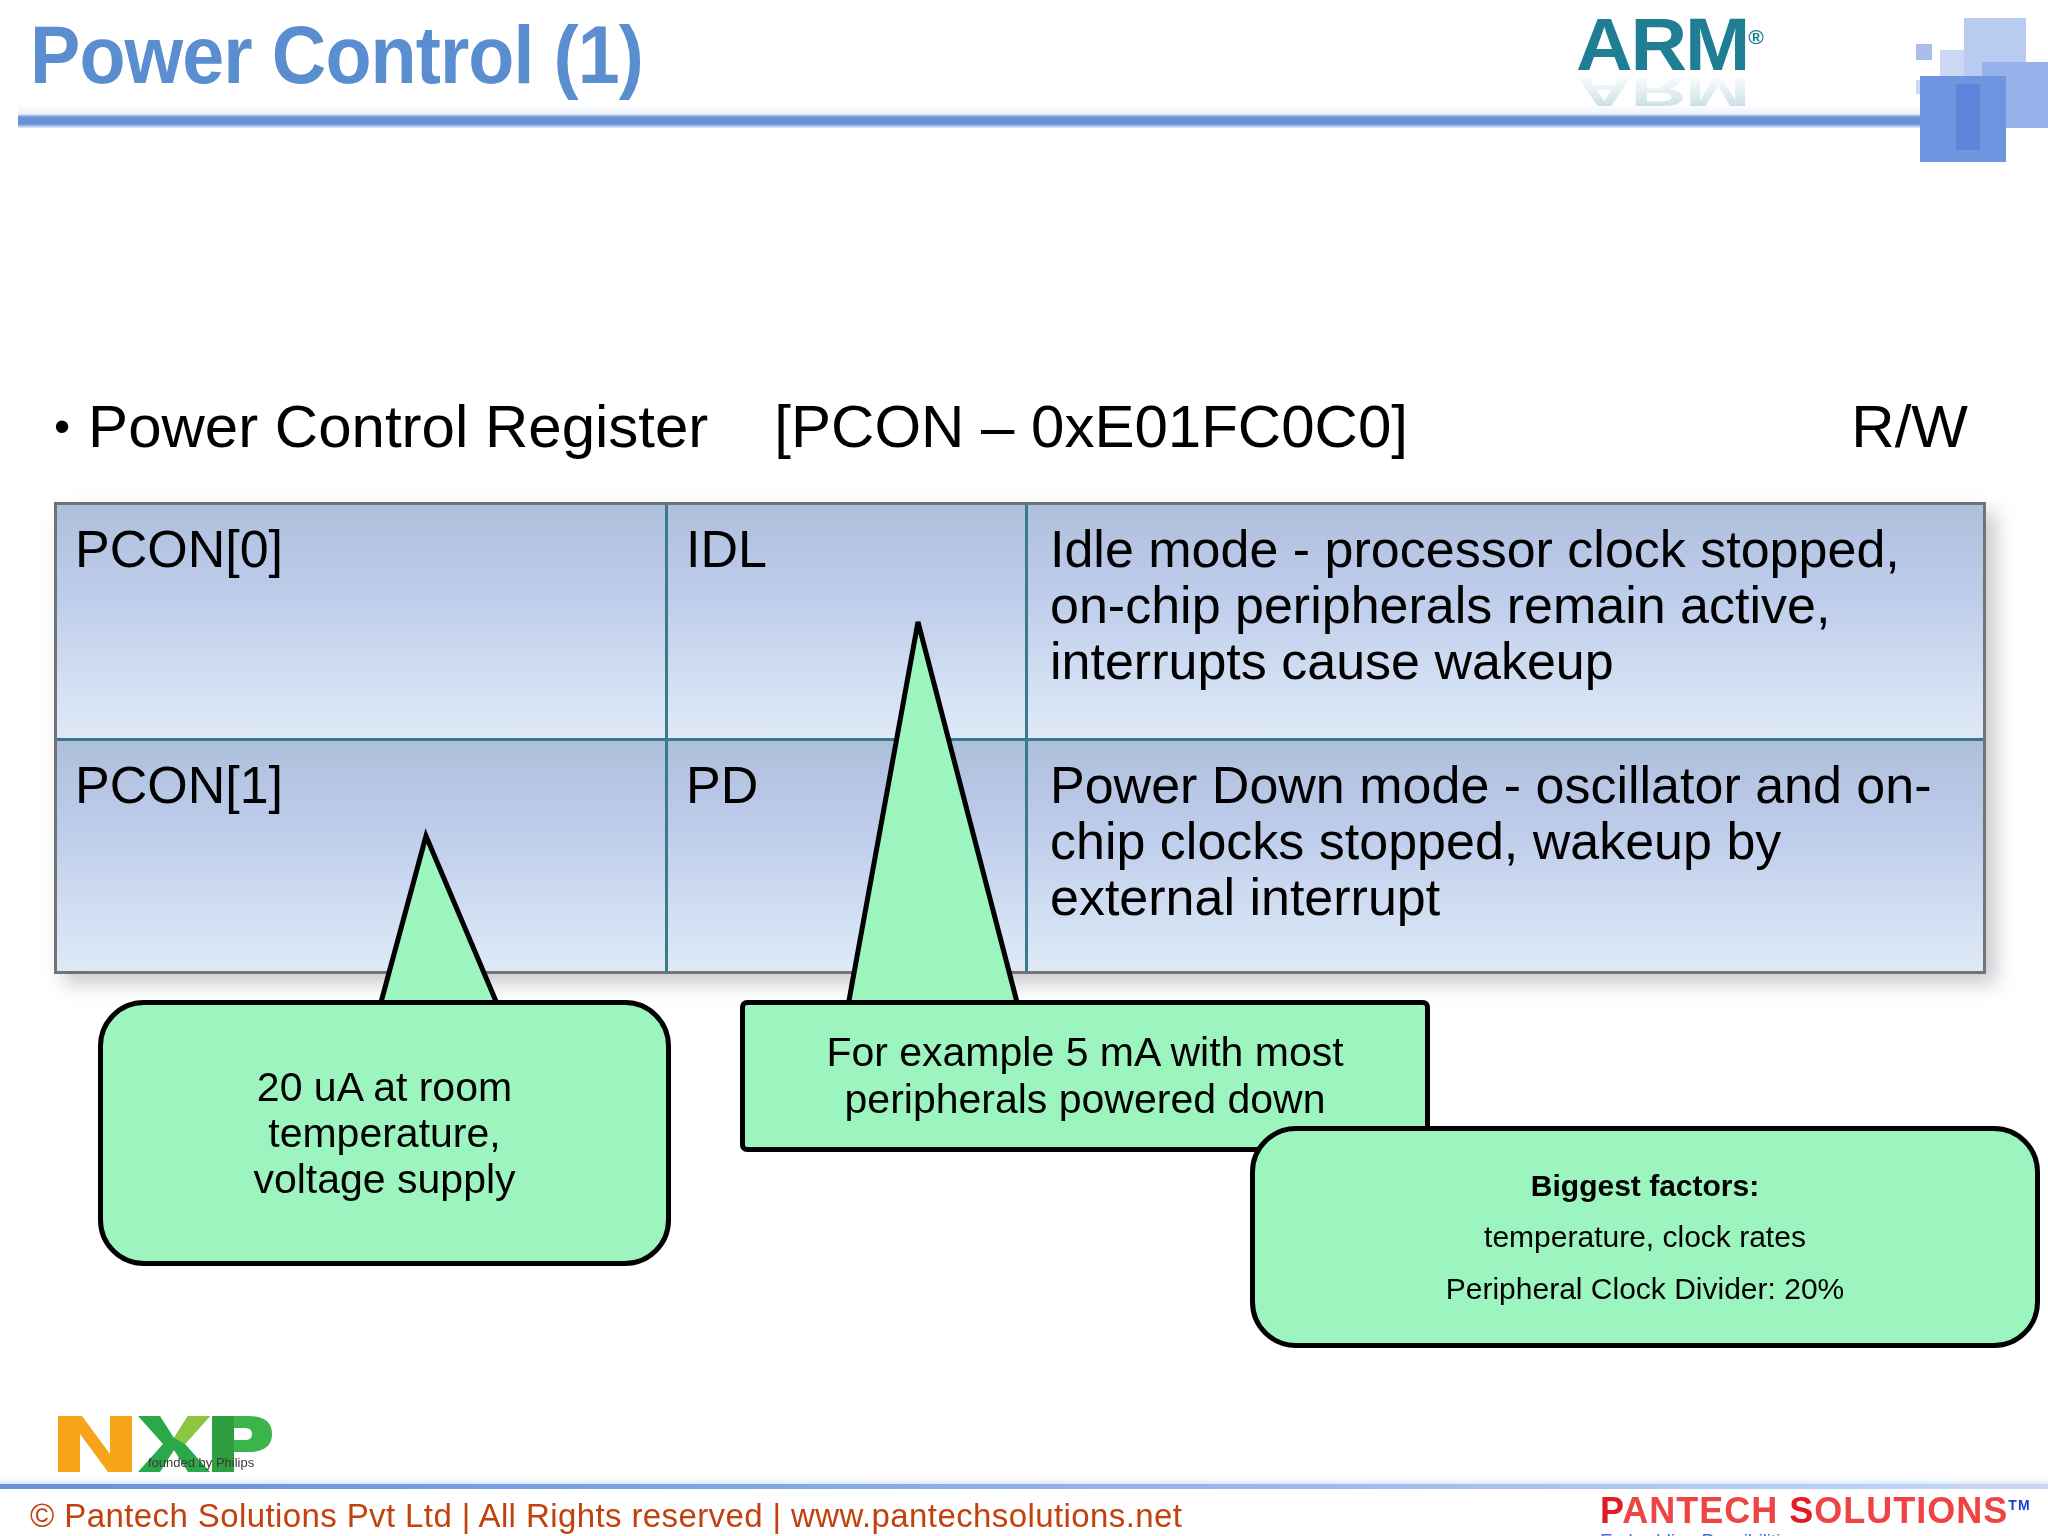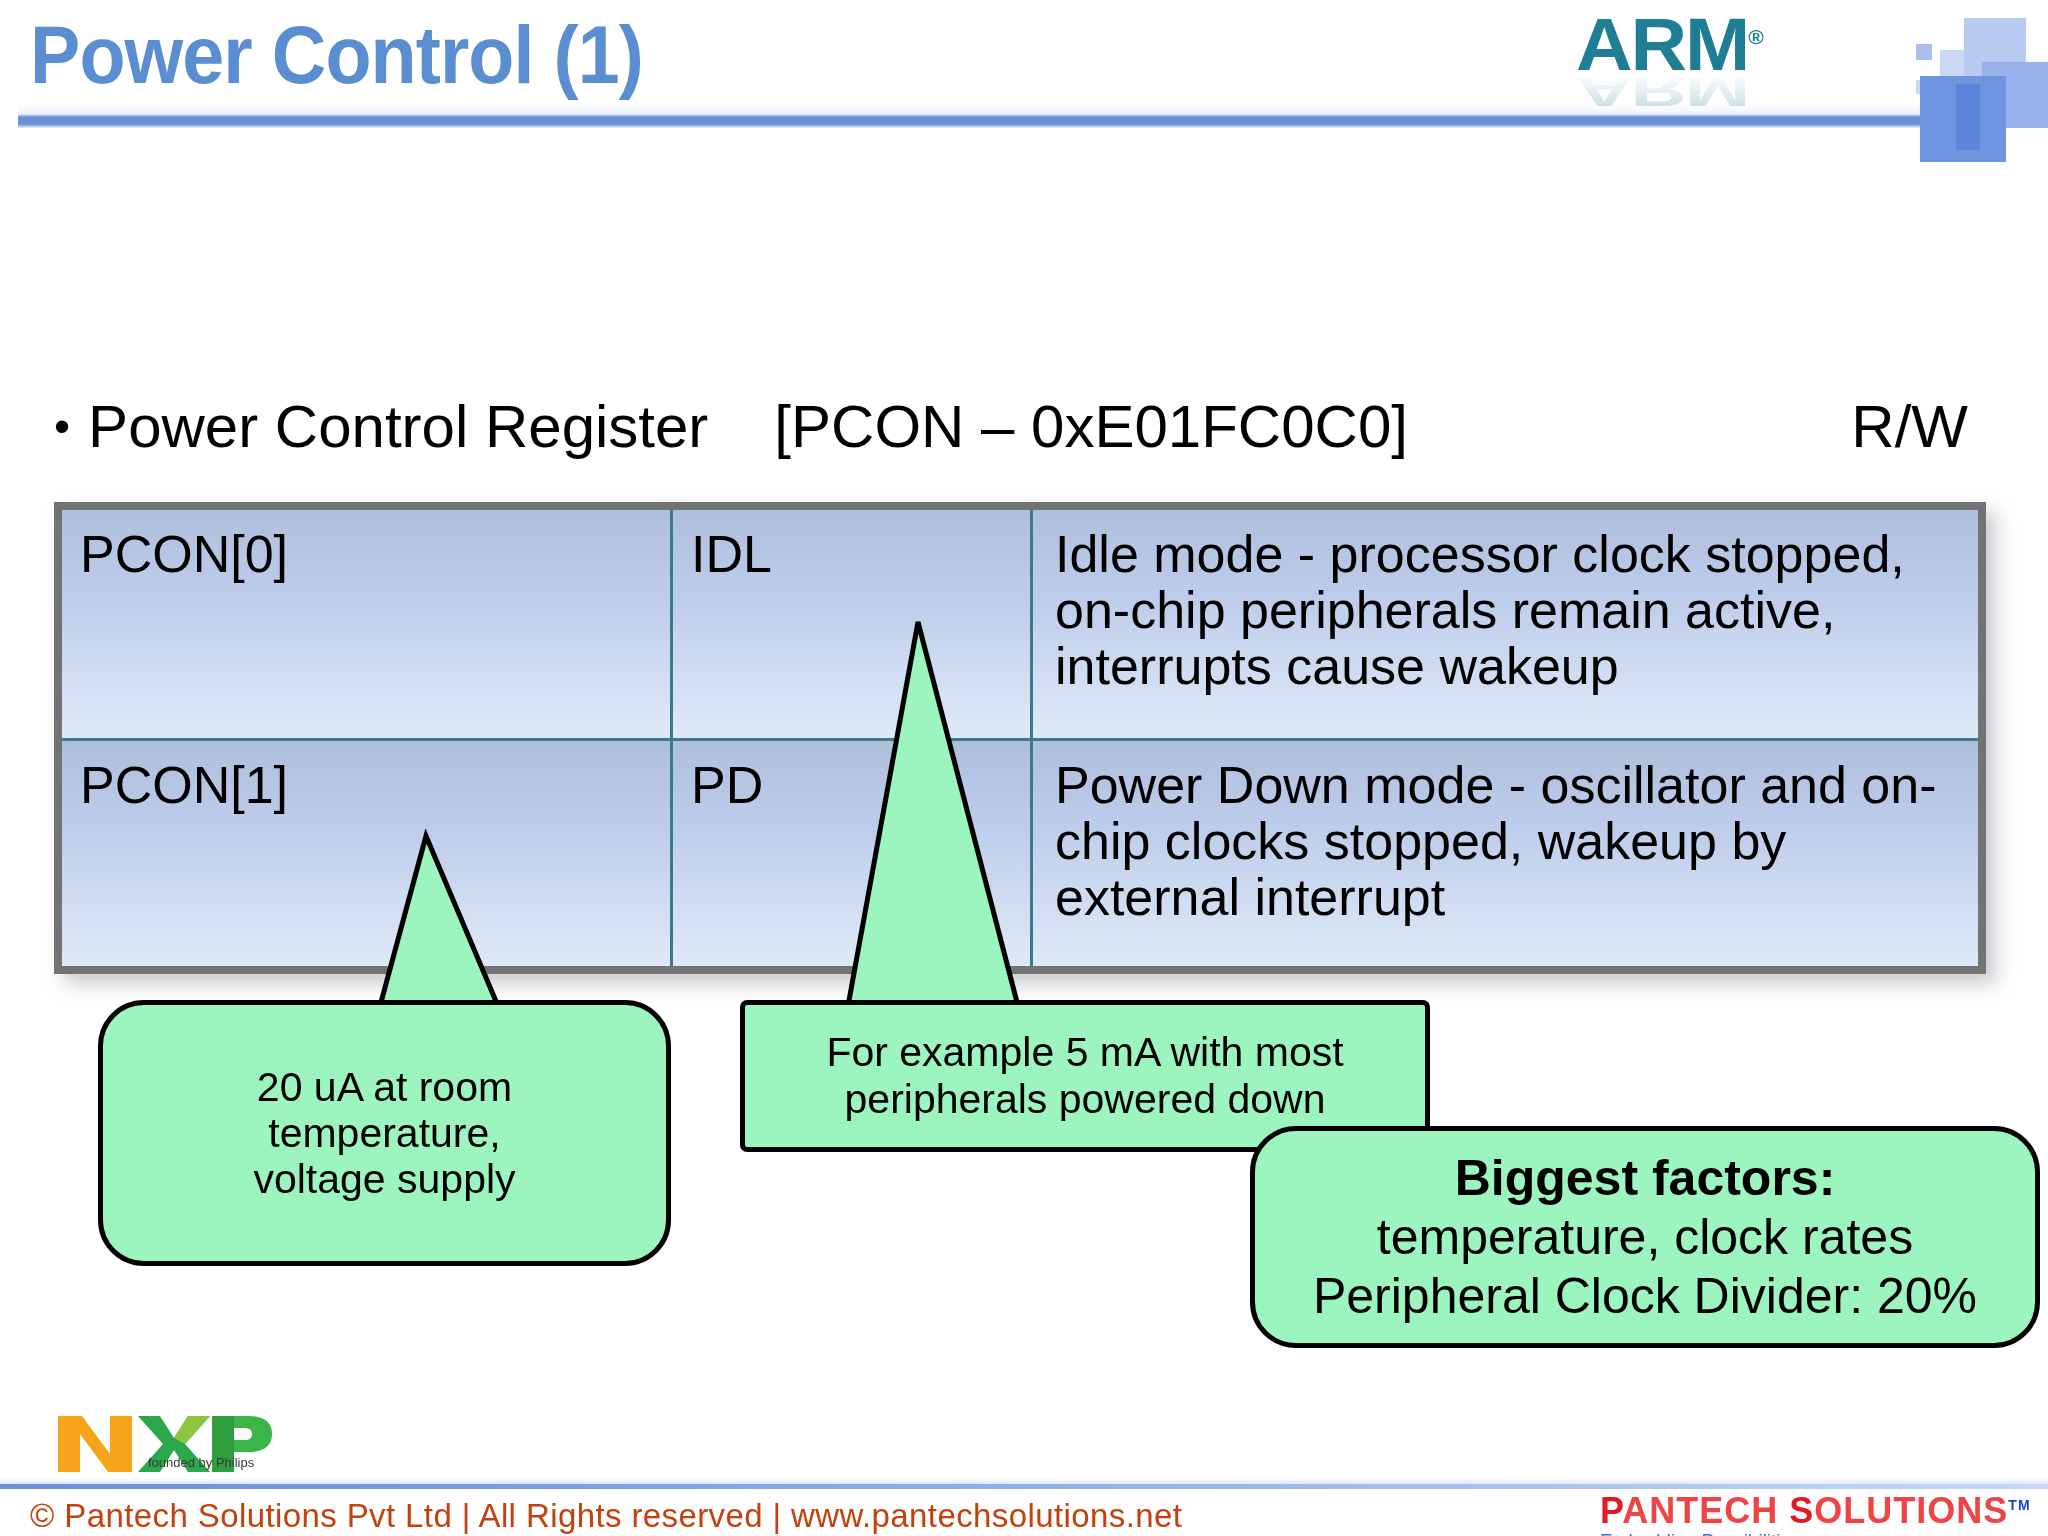--- a/index.html
+++ b/index.html
@@ -64,21 +64,21 @@
     font-size:60px;color:#000;white-space:nowrap;
   }
   #bullet-dot{font-size:46px;margin-right:18px;line-height:1;}
   #bullet-label{margin-right:66px;}
   #bullet-reg{}
   #bullet-rw{margin-left:auto;margin-right:46px;}
 
   
   #reg-table{
     position:absolute;left:54px;top:502px;width:1932px;height:472px;
-    border:8px solid #737373;
+    border:3px solid #737373;
     box-sizing:border-box;
     box-shadow:10px 10px 18px rgba(120,125,135,.40);
     background:#c3d1e8;
   }
   .t-row{display:flex;width:100%;height:50%;box-sizing:border-box;
     background:linear-gradient(to bottom,#aebfdc 0%,#bdccea 38%,#d3e0f3 78%,#dfe9f7 100%);}
   .t-row.r2{border-top:3px solid #3a7a8c;}
   .t-c1{width:611px;box-sizing:border-box;border-right:3px solid #3a7a8c;}
   .t-c2{width:360px;box-sizing:border-box;border-right:3px solid #3a7a8c;}
   .t-c3{flex:1;box-sizing:border-box;}
@@ -100,21 +100,21 @@
     align-items:center;justify-content:center;
     text-align:center;color:#000;
   }
   .callout svg{position:absolute;overflow:visible;}
 
   #callout-1{left:0;top:0;}
   #callout-1 .callout-box{left:98px;top:1000px;width:573px;height:266px;font-size:41px;line-height:1.13;}
   #callout-2{left:0;top:0;}
   #callout-2 .callout-box{left:740px;top:1000px;width:690px;height:152px;font-size:41px;line-height:1.15;border-radius:7px;}
   #callout-3{left:0;top:0;}
-  #callout-3 .callout-box{left:1250px;top:1126px;width:790px;height:222px;font-size:50px;line-height:1.18;}
+  #callout-3 .callout-box{left:1250px;top:1126px;width:790px;height:222px;font-size:30px;line-height:1.18;gap:16px;}
   #c3-line1{font-weight:bold;}
 
   
   #nxp-logo{position:absolute;left:52px;top:1410px;width:230px;height:68px;}
   #nxp-tag{position:absolute;left:148px;top:1455px;font-size:13px;color:#3a3a3a;}
   #footer-rule{
     position:absolute;left:0;top:1484px;width:2048px;height:5px;
     background:linear-gradient(to right,#6a90d8 0%,#7ba0e2 28%,#9bb8ec 62%,#c8d8f4 100%);
   }
   #footer-rule-glow{position:absolute;left:0;top:1478px;width:2048px;height:6px;

